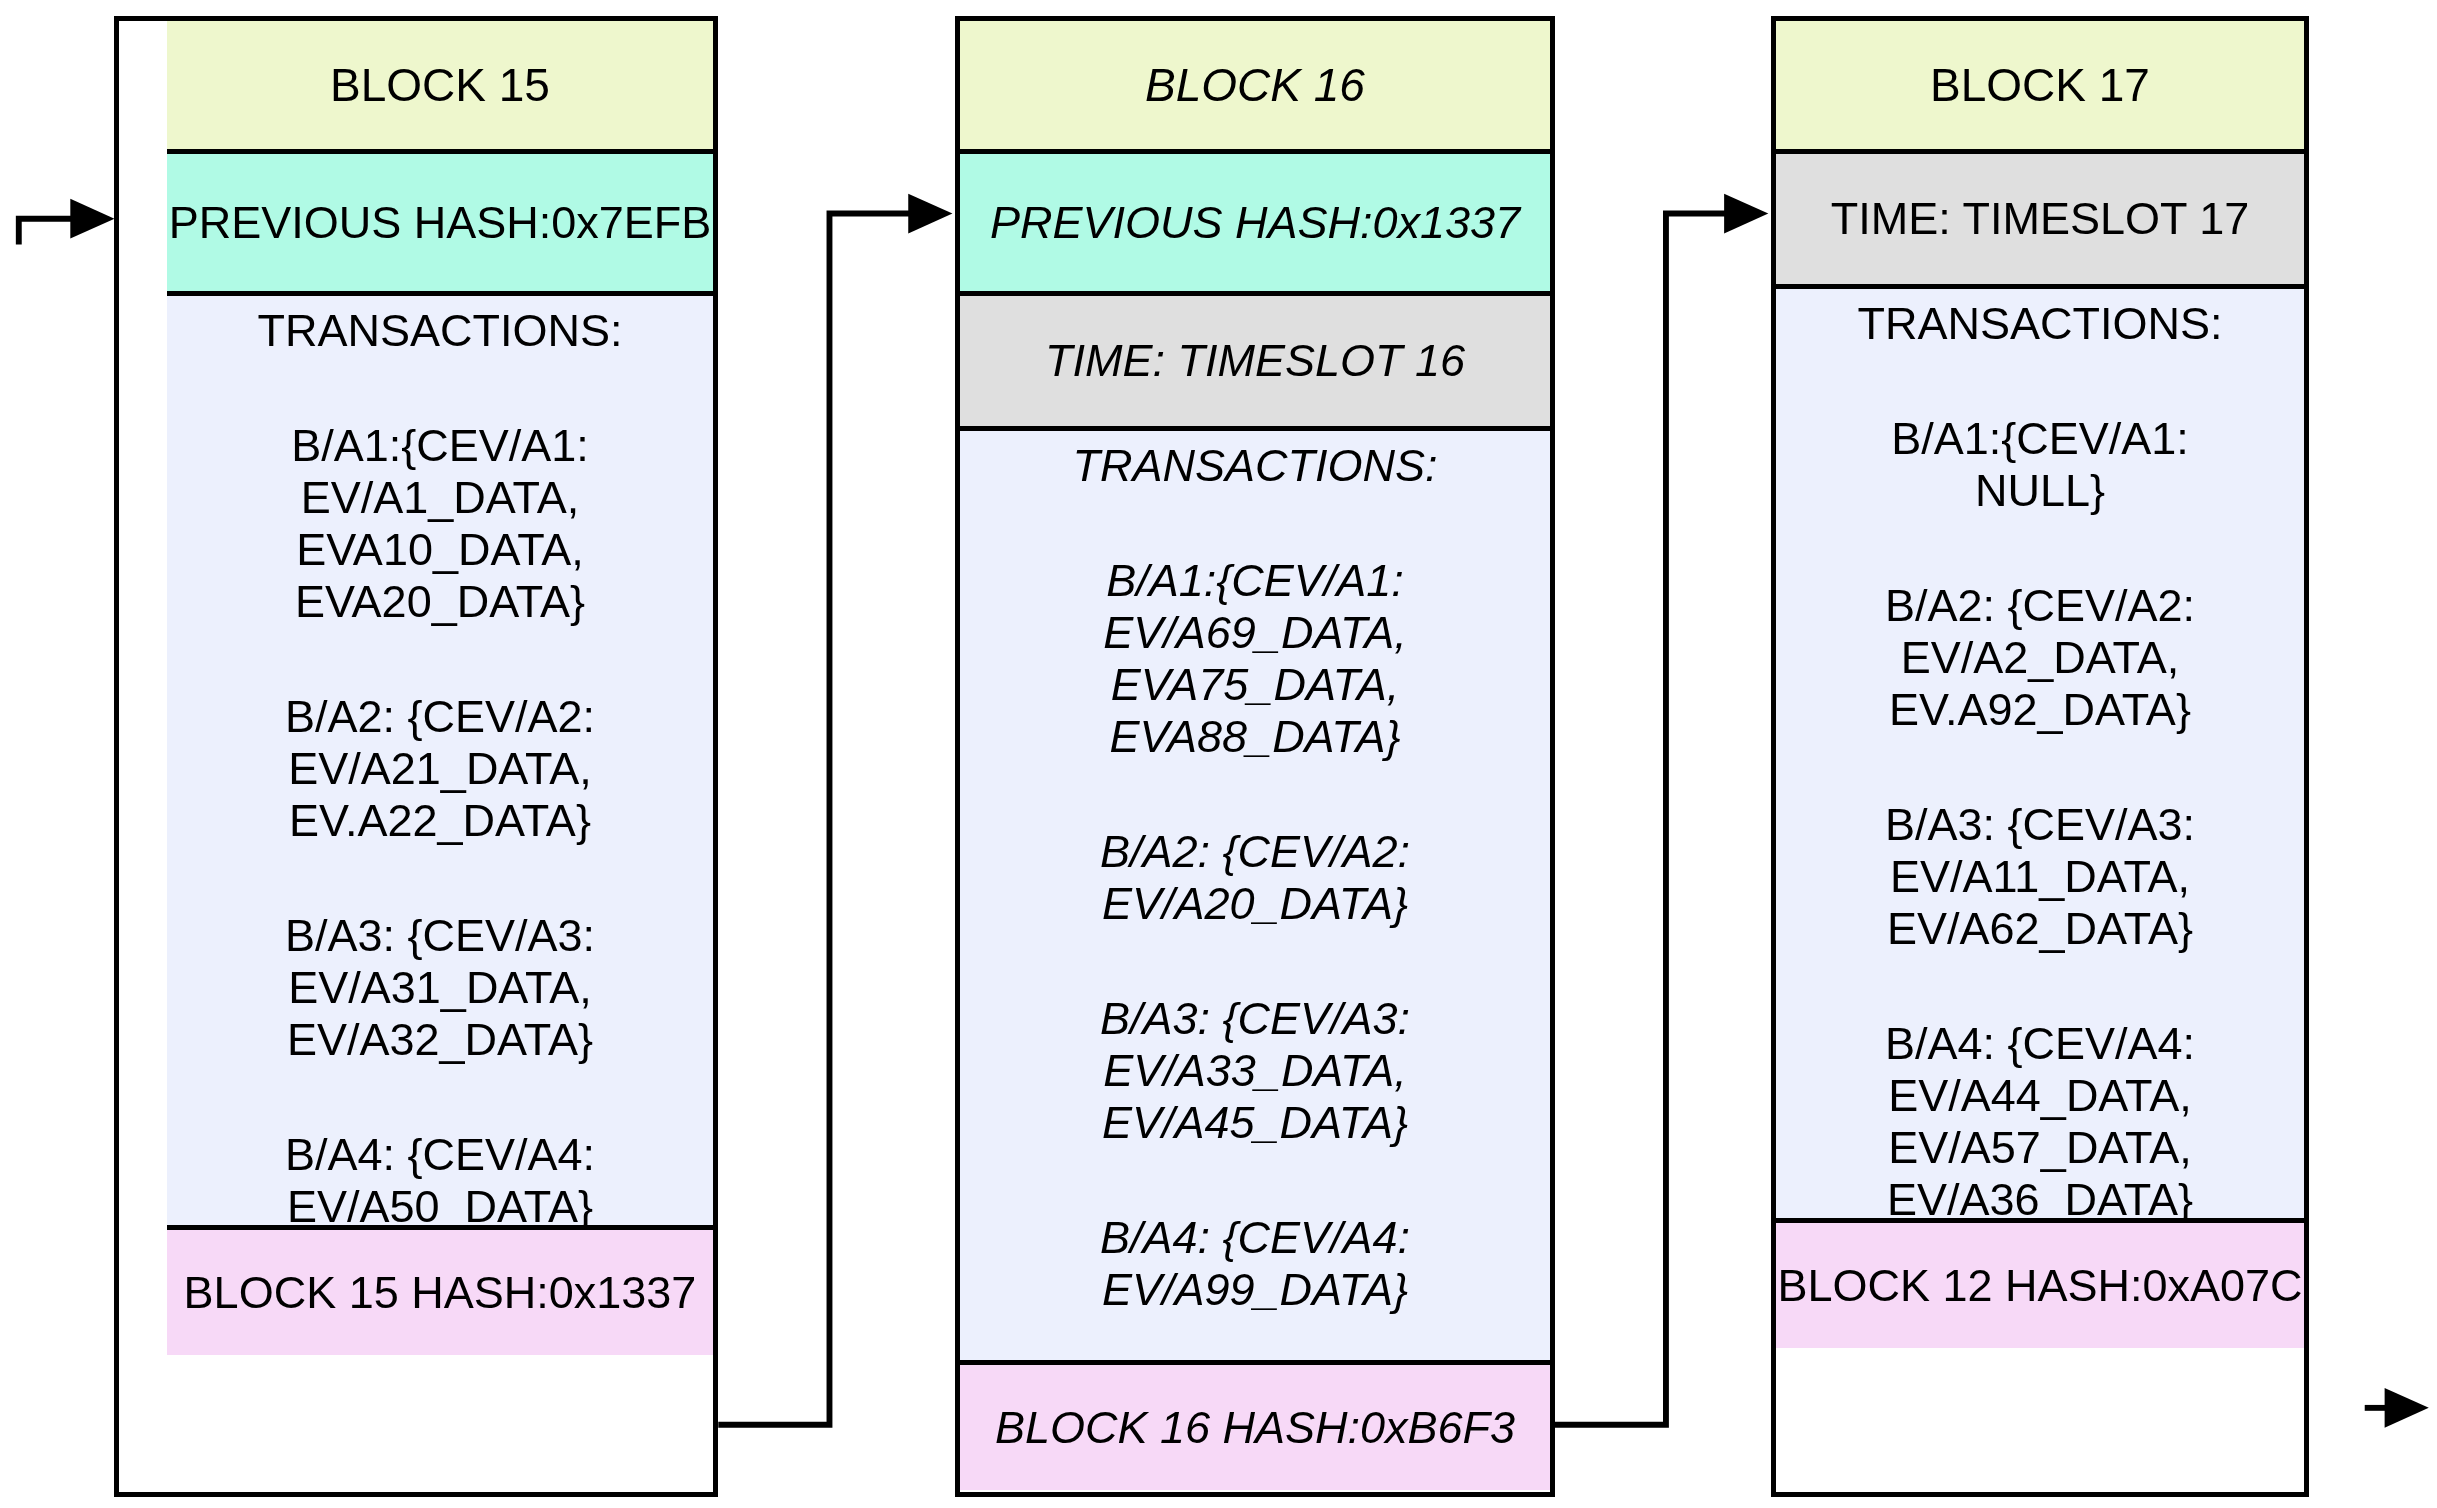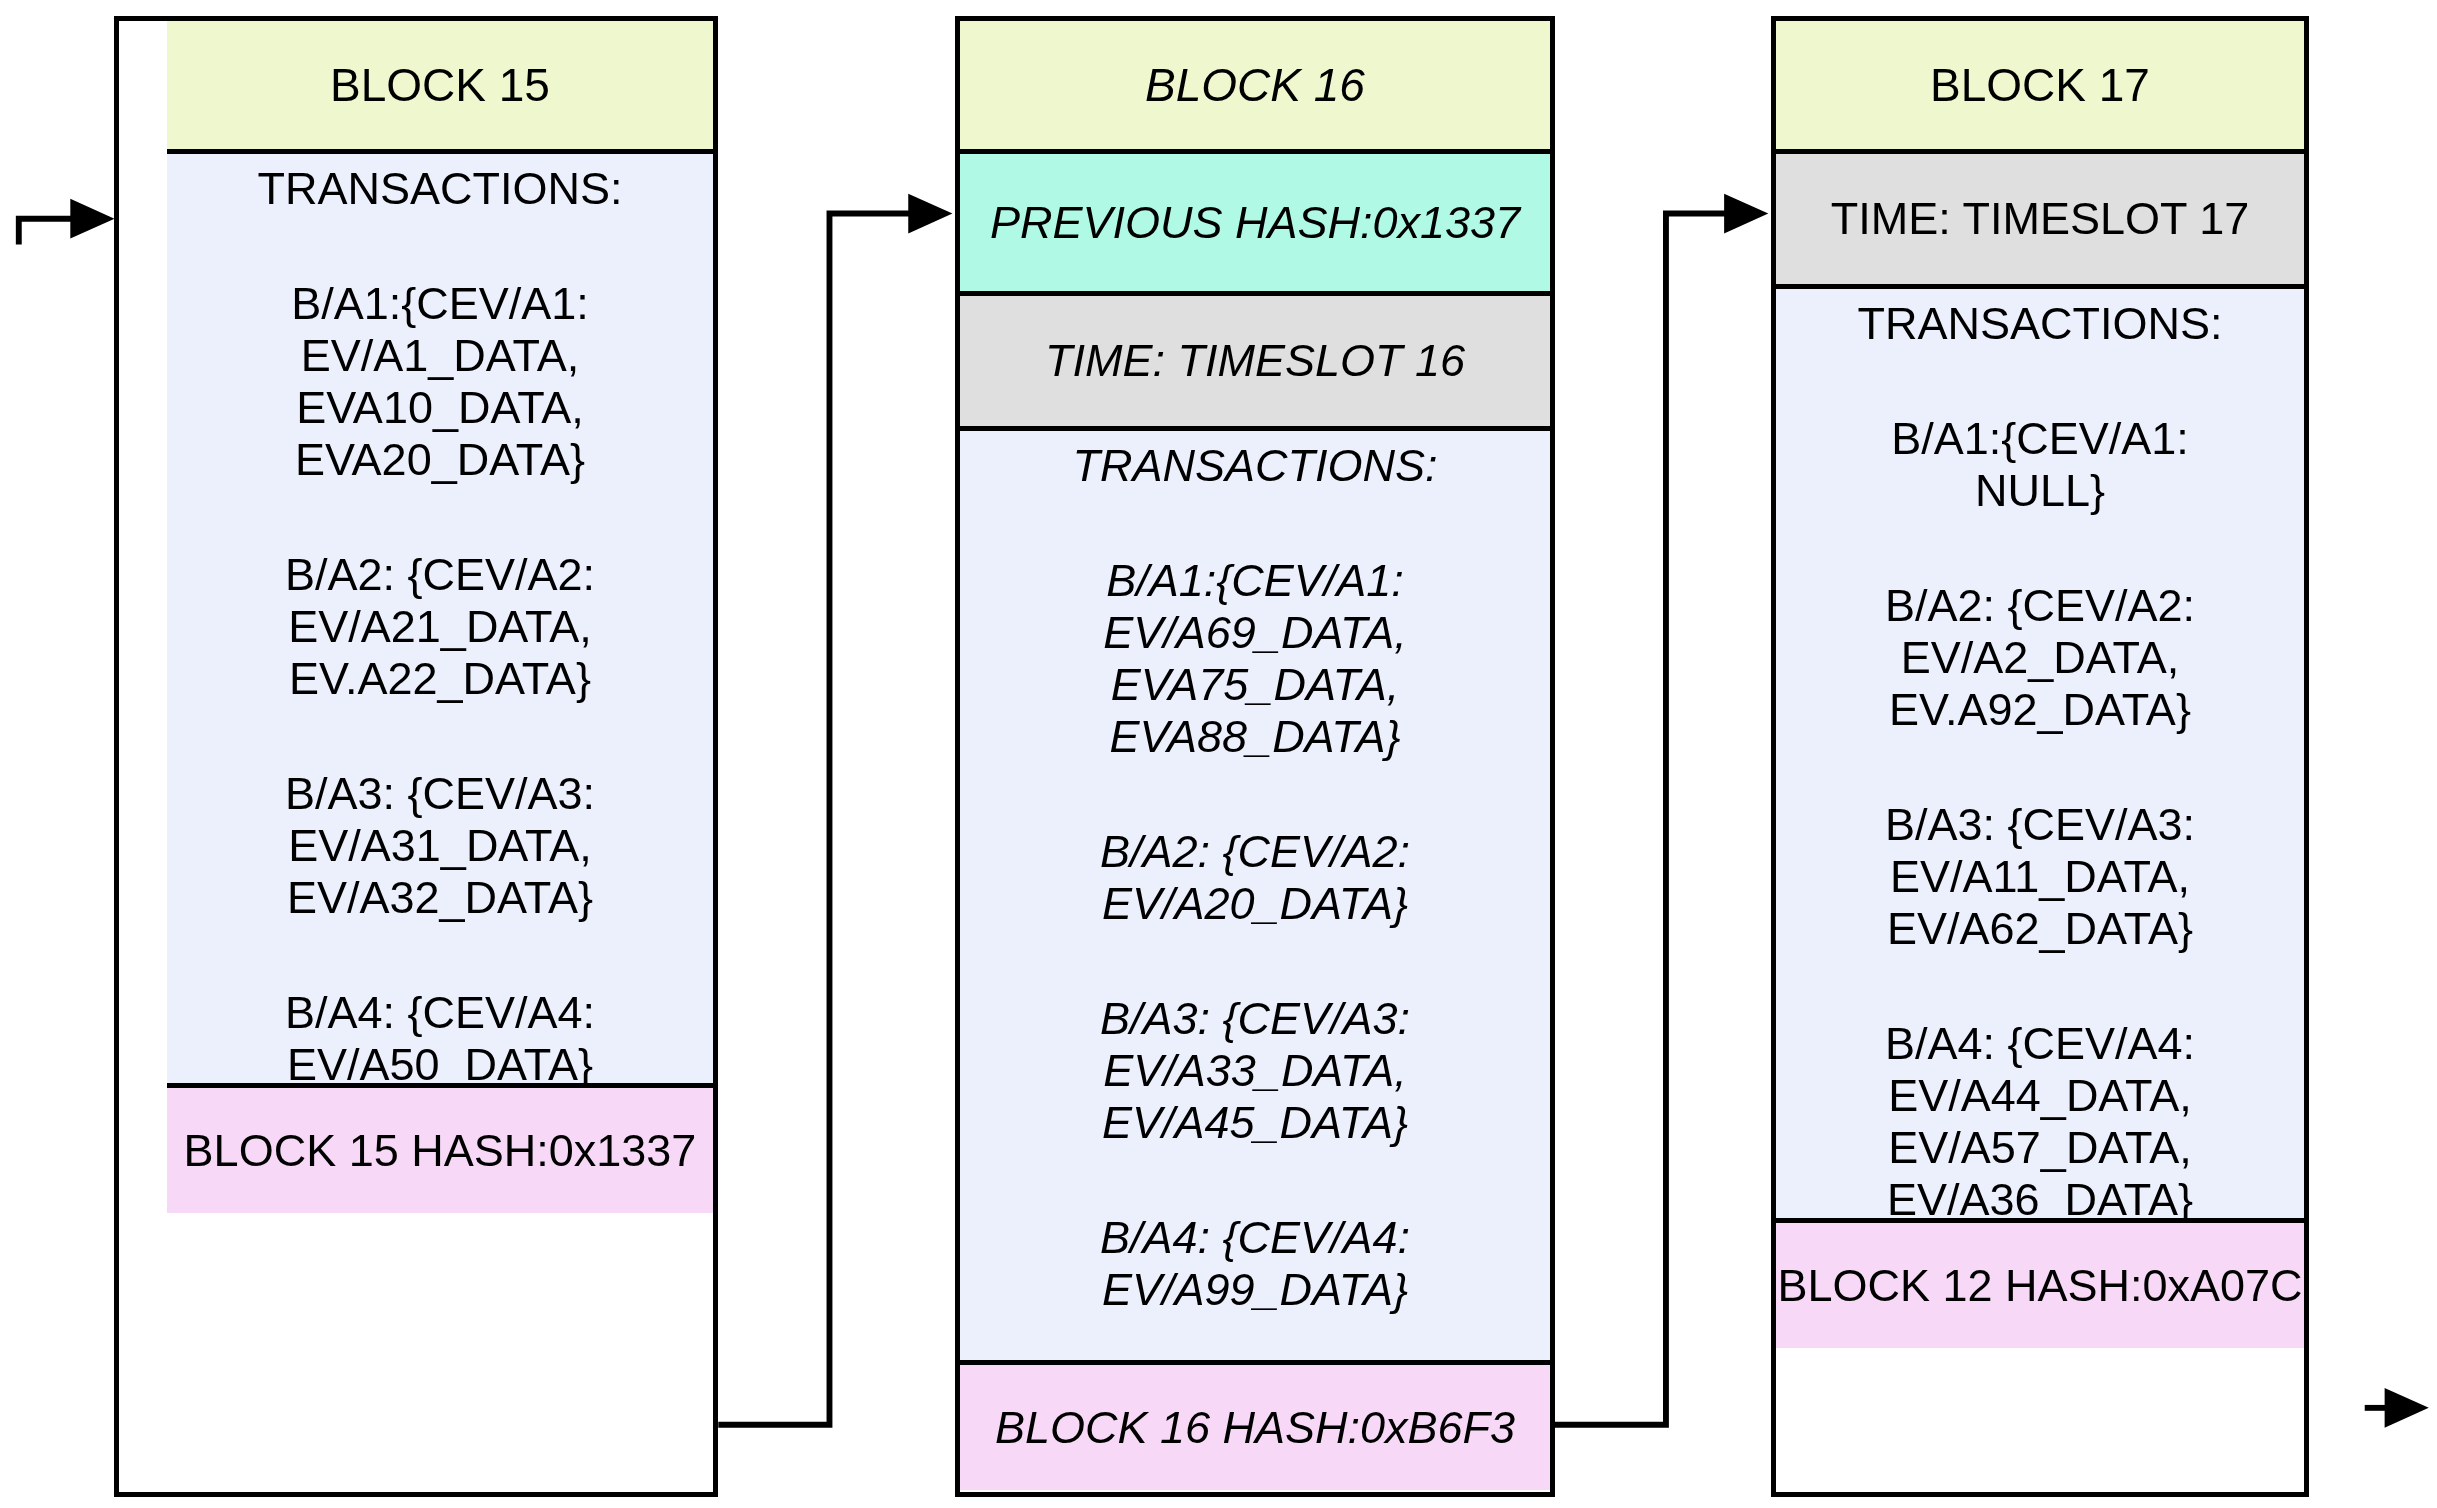--- a/index.html
+++ b/index.html
@@ -80,20 +80,21 @@
       <polygon points="2341,263 2401,290 2341,317"></polygon>
     </g>
     <g>
       <polyline points="3211,1912 3245,1912"></polyline>
       <polygon points="3238,1885 3298,1912 3238,1939"></polygon>
     </g>
   </svg>
 
   <div class="block" id="block-15">
     <div class="section sec-title">BLOCK 15</div>
+    <div class="section sec-prev">PREVIOUS HASH:0x7EFB</div>
     <div class="section sec-tx">
       <div class="tx-label">TRANSACTIONS:</div>
       <div class="tx-group">B/A1:{CEV/A1:
 EV/A1_DATA,
 EVA10_DATA,
 EVA20_DATA}</div>
       <div class="tx-group">B/A2: {CEV/A2:
 EV/A21_DATA,
 EV.A22_DATA}</div>
       <div class="tx-group">B/A3: {CEV/A3:

